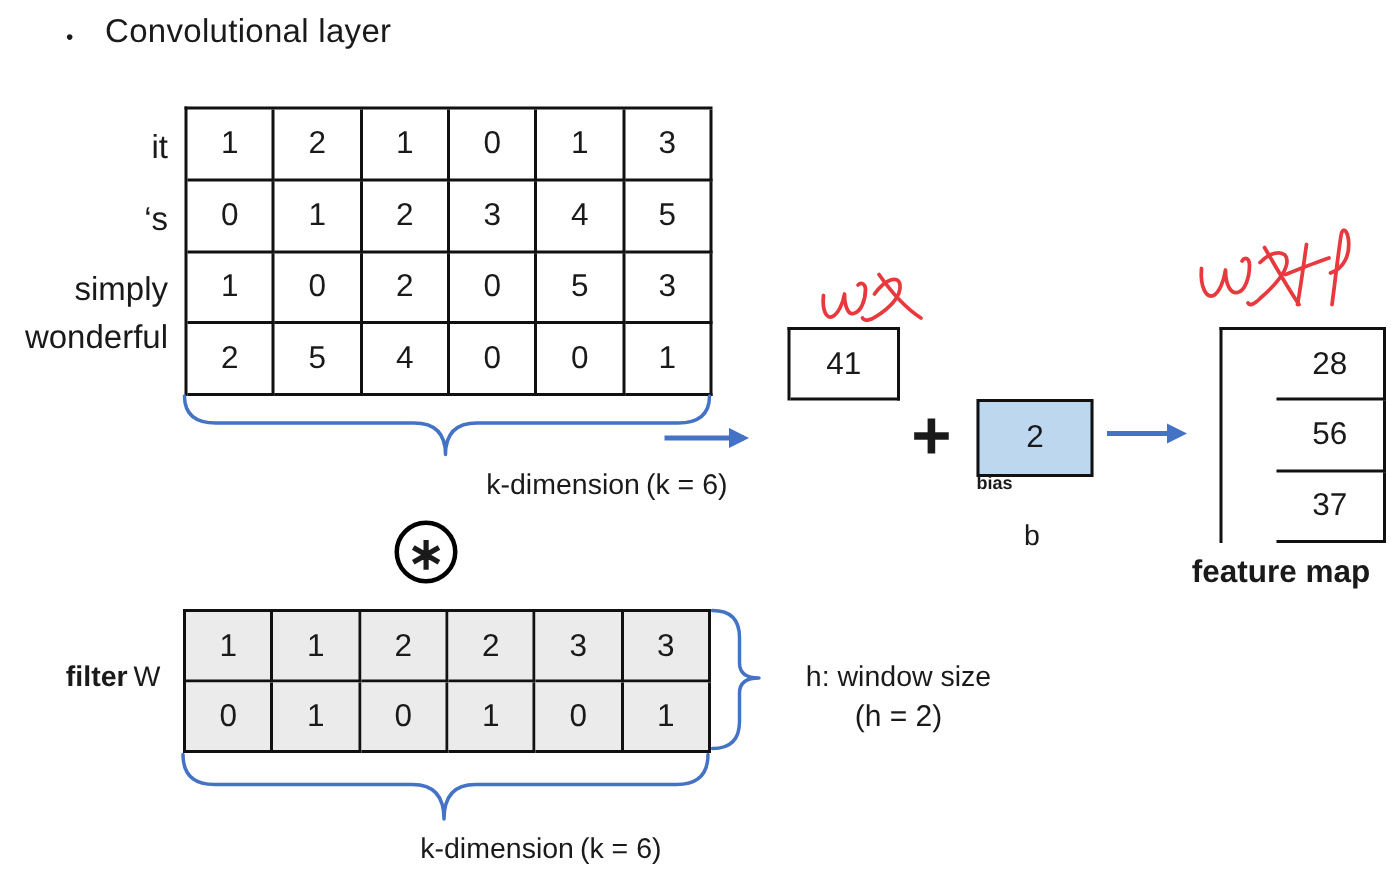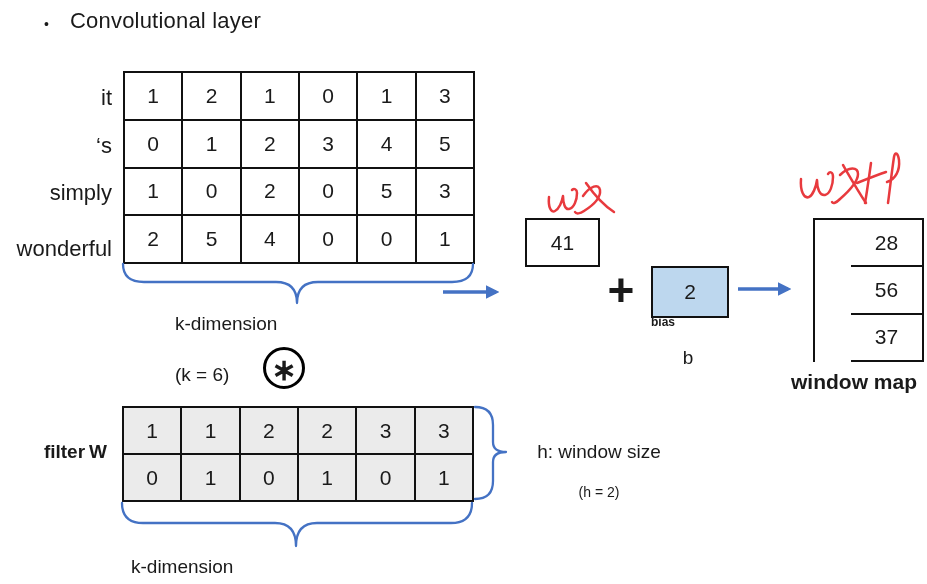--- a/index.html
+++ b/index.html
@@ -26,27 +26,27 @@
     display:flex;align-items:center;justify-content:center;
     font-size:21px;
   }
   #input-matrix{left:123px;top:71px;grid-template-columns:repeat(6,58.33px);grid-auto-rows:47.75px;}
   #filter-matrix{left:122px;top:406px;grid-template-columns:repeat(6,58.33px);grid-auto-rows:47px;}
   #filter-matrix .cell{background:var(--filter-fill);}
   .vec{left:525px;top:218px;grid-template-columns:73px;grid-auto-rows:47.33px;}
   #feature-vector{left:813px;padding-left:36px;}
   
   .rowlab{left:0;width:112px;text-align:right;font-size:22px;height:22px;line-height:22px;}
-  .kdim{display:flex;justify-content:flex-end;gap:29px;font-size:19px;flex-direction:column;}
+  .kdim{display:flex;justify-content:flex-end;gap:4px;font-size:19px;}
   #kdim-input{left:175px;top:313px;width:310px;}
   #kdim-filter{left:131px;top:556px;width:310px;}
-  #filter-label{left:0;top:441px;width:107px;text-align:right;font-size:19px;font-weight:bold;}
+  #filter-label{left:0;top:441px;width:107px;text-align:right;font-size:19px;}
   #filter-label b{margin-right:4px;}
   #window-label{left:520px;top:441px;width:158px;font-size:19px;text-align:center;}
-  #window-label .l2{margin-top:21px;font-size:14px;}
+  #window-label .l2{margin-top:4px;font-size:20px;}
   
   #conv-operator{
     left:263px;top:347px;width:36px;height:36px;border:3.5px solid #000;border-radius:50%;
     display:flex;align-items:center;justify-content:center;
   }
   #conv-operator span{font-size:30px;font-weight:bold;line-height:0;position:relative;top:2px;}
   
   #plus-sign{left:596px;top:261px;width:50px;height:58px;font-size:46px;font-weight:800;
     display:flex;align-items:center;justify-content:center;}
   
@@ -63,21 +63,21 @@
 </style>
 </head>
 <body>
 
 <div class="abs bullet">•</div>
 <div class="abs title">Convolutional layer</div>
 
 <div class="abs rowlab" style="top:87px">it</div>
 <div class="abs rowlab" style="top:135px">‘s</div>
 <div class="abs rowlab" style="top:182px">simply</div>
-<div class="abs rowlab" style="top:238px">wonderful</div>
+<div class="abs rowlab" style="top:214px">wonderful</div>
 
 <div class="abs matrix" id="input-matrix">
   <div class="cell">1</div>
   <div class="cell">2</div>
   <div class="cell">1</div>
   <div class="cell">0</div>
   <div class="cell">1</div>
   <div class="cell">3</div>
   <div class="cell">0</div>
   <div class="cell">1</div>
@@ -145,21 +145,21 @@
 
 <div class="abs" id="bias-box">2</div>
 <div class="abs" id="bias-label">bias</div>
 <div class="abs" id="bias-symbol">b</div>
 
 <div class="abs matrix vec" id="feature-vector">
   <div class="cell">28</div>
   <div class="cell">56</div>
   <div class="cell">37</div>
 </div>
-<div class="abs" id="feature-map-label">window map</div>
+<div class="abs" id="feature-map-label">feature map</div>
 
 <svg class="abs" id="overlay" width="927" height="584" viewBox="0 0 927 584">
   <defs>
     <marker id="ah" viewBox="0 0 10 10" refX="7.5" refY="5" markerWidth="4" markerHeight="4" orient="auto">
       <path d="M0,0 L10,5 L0,10 z" fill="#4472c4"></path>
     </marker>
   </defs>
 
   <path class="blue-stroke" d="M123,264 Q123,282 144,282 L276,282 Q297,282 297,303 M473,264 Q473,282 452,282 L318,282 Q297,282 297,303"></path>
 

